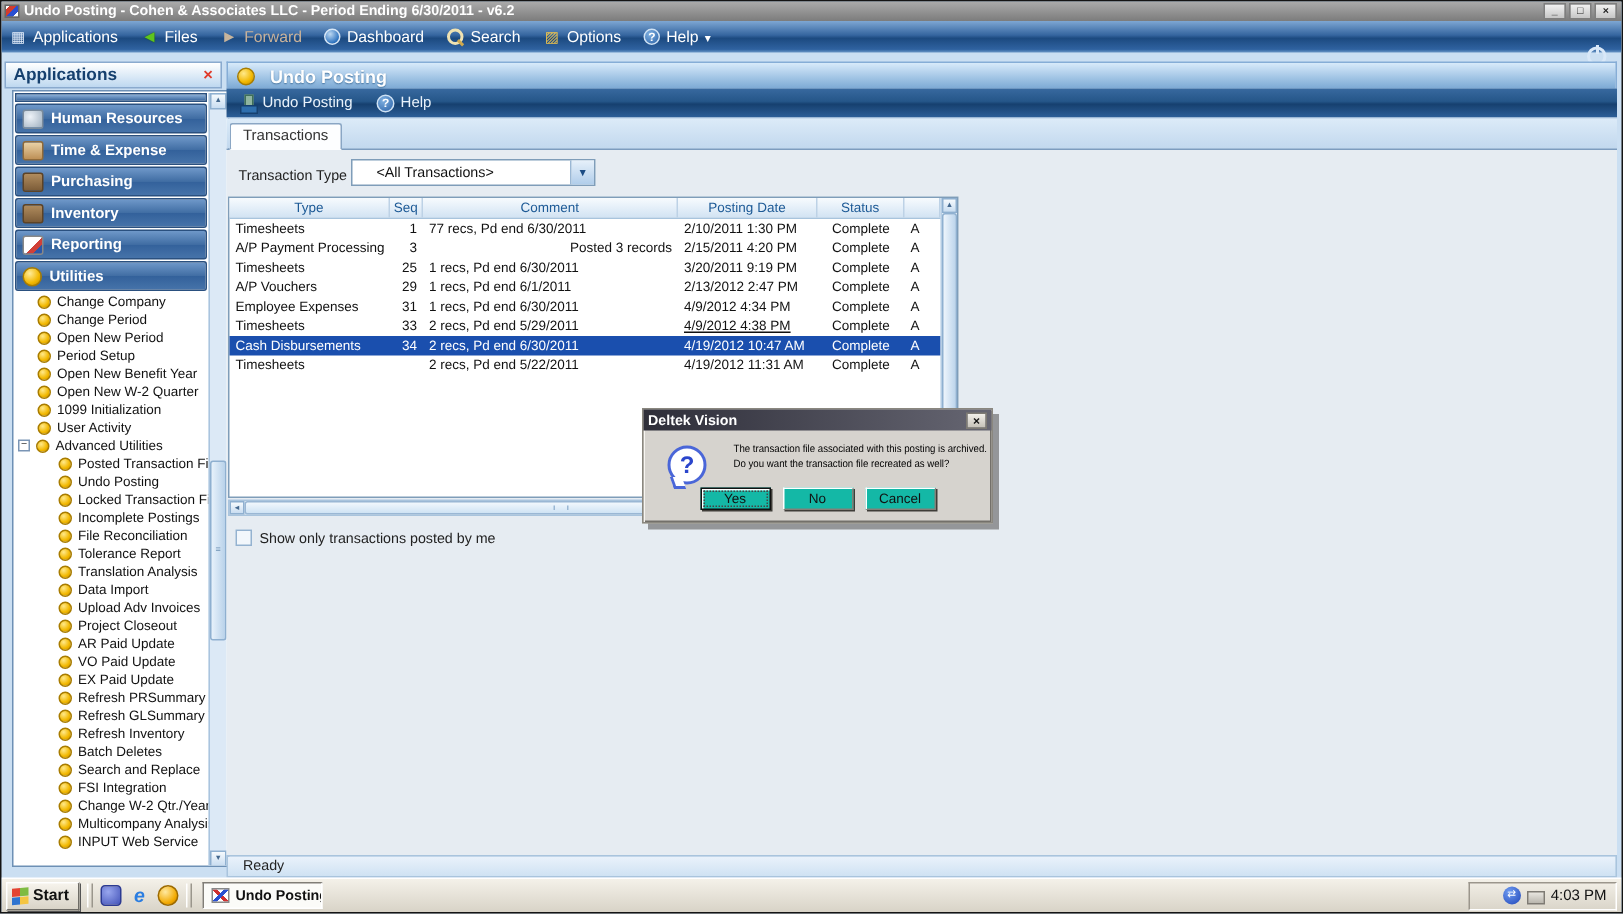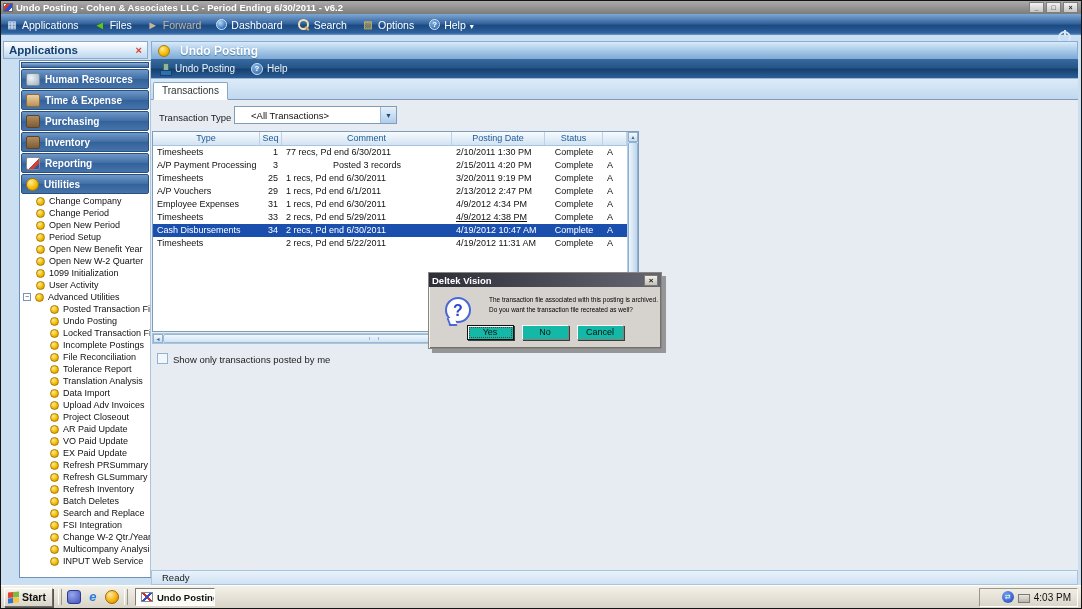--- a/index.html
+++ b/index.html
@@ -31,21 +31,21 @@
 .help-icon:before{content:"?"}
 .caret:before{content:"▾";color:#fff;font-size:8px}
 .power{width:13px;height:13px;border-radius:50%;border:2px solid #d9e8f8;position:absolute;right:10px;top:17px}
 .power:before{content:"";position:absolute;left:3.5px;top:-3px;width:2px;height:6px;background:#d9e8f8}
 
 
 .sidebar{position:absolute;left:2px;top:40px;width:145px;height:540px}
 .sb-head{height:18px;background:linear-gradient(#ffffff,#bed8f0);border:1px solid #8aaace;display:flex;align-items:center;padding:0 5px;color:#16406e;font-weight:bold;font-size:11.5px}
 .sb-close{margin-left:auto;color:#e03a2a;font-weight:bold;font-size:11px;line-height:10px}
 .sb-close:before{content:"×"}
-.sb-list{position:absolute;left:16px;top:19px;width:145px;height:518px;background:#fff;border:1px solid #6d90b5;overflow:hidden}
+.sb-list{position:absolute;left:5px;top:19px;width:145px;height:518px;background:#fff;border:1px solid #6d90b5;overflow:hidden}
 .sb-partial{height:6px;margin:1px 14px 1px 1px;background:linear-gradient(#8eb2da,#3c699f);border:1px solid #2a507f;overflow:hidden}
 .navbtn{height:20px;margin:0 14px 1px 1px;background:linear-gradient(#6f98c9 0%,#406da3 50%,#33619b 51%,#4673a9 100%);border:1px solid #2a507f;border-radius:2px;color:#fff;font-weight:bold;display:flex;align-items:center;gap:5px;padding-left:4px;font-size:10px;white-space:nowrap;overflow:hidden}
 .nico{width:14px;height:13px;border-radius:2px;flex:none}
 .human-resources-icon{background:radial-gradient(circle at 35% 35%,#eef3f8,#9fb0c0);border:1px solid #7a8b9c}
 .time-expense-icon{background:linear-gradient(#ead2a6,#bd9057);border:1px solid #8f6a3a}
 .purchasing-icon,.inventory-icon{background:linear-gradient(#b08c5e,#7c5c38);border:1px solid #5d4326}
 .reporting-icon{background:linear-gradient(135deg,#fff 55%,#d04038 55% 75%,#2b58a8 75%);border:1px solid #888}
 .utilities-icon{border-radius:50%;width:13px;height:13px;background:radial-gradient(circle at 35% 30%,#ffec9a,#f2b800 60%,#bf8a00);border:1px solid #a87c00}
 #sb-tree{margin-top:1px}
 .trow{height:12px;display:flex;align-items:center;font-size:9px;color:#111;white-space:nowrap;overflow:hidden;margin-right:13px}
@@ -388,21 +388,21 @@
             <div class="td" style="width: 107px; text-align: left;">Timesheets</div>
             <div class="td" style="width: 22px; text-align: right;">1</div>
             <div class="td" style="width: 170px; text-align: left;">77 recs, Pd end 6/30/2011</div>
             <div class="td" style="width: 93px; text-align: left;">2/10/2011 1:30 PM</div>
             <div class="td" style="width: 58px; text-align: center;">Complete</div>
             <div class="td" style="width: 24px; text-align: left;">A</div>
           </div>
           <div class="tr">
             <div class="td" style="width: 107px; text-align: left;">A/P Payment Processing</div>
             <div class="td" style="width: 22px; text-align: right;">3</div>
-            <div class="td" style="width: 170px; text-align: center;">Posted 3 records</div>
+            <div class="td" style="width: 170px; text-align: right;">Posted 3 records</div>
             <div class="td" style="width: 93px; text-align: left;">2/15/2011 4:20 PM</div>
             <div class="td" style="width: 58px; text-align: center;">Complete</div>
             <div class="td" style="width: 24px; text-align: left;">A</div>
           </div>
           <div class="tr">
             <div class="td" style="width: 107px; text-align: left;">Timesheets</div>
             <div class="td" style="width: 22px; text-align: right;">25</div>
             <div class="td" style="width: 170px; text-align: left;">1 recs, Pd end 6/30/2011</div>
             <div class="td" style="width: 93px; text-align: left;">3/20/2011 9:19 PM</div>
             <div class="td" style="width: 58px; text-align: center;">Complete</div>

